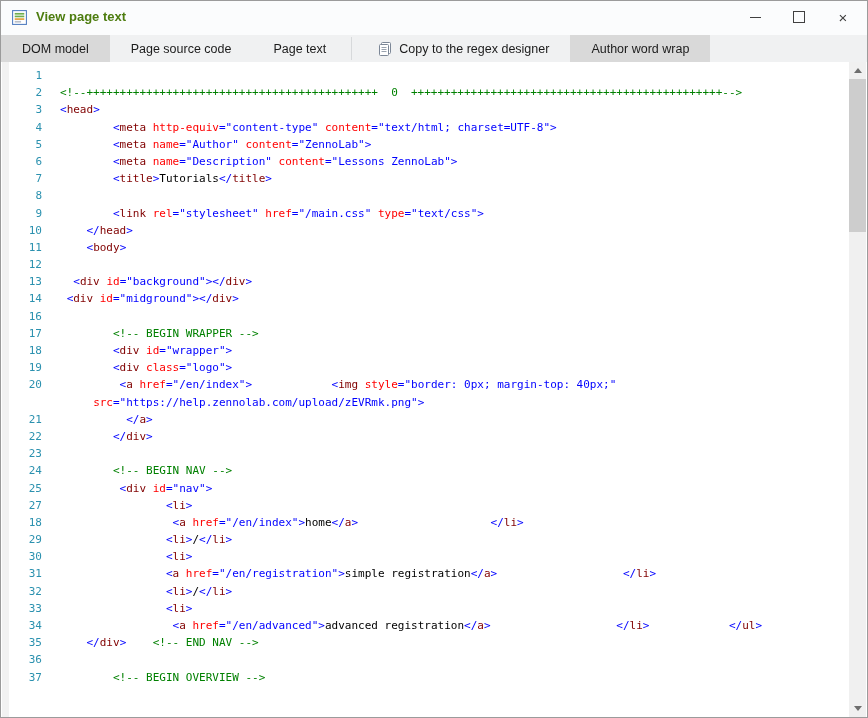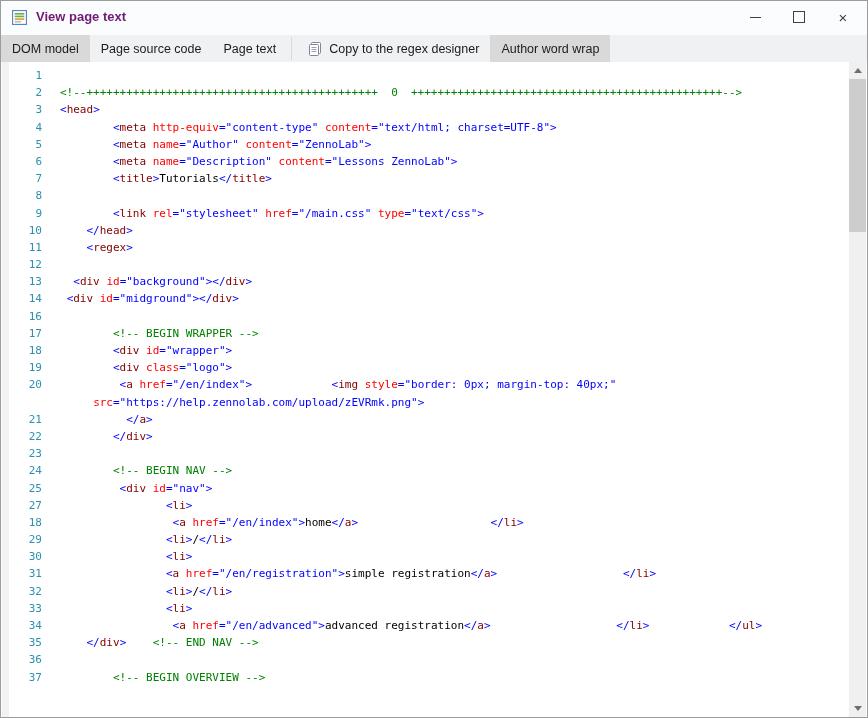--- a/index.html
+++ b/index.html
@@ -4,30 +4,30 @@
 <style>
   html,body{margin:0;padding:0;background:#e8e8e8;}
   .window{
     position:relative;width:866px;height:716px;background:#ffffff;
     border:1px solid #9b9b9b;font-family:"Liberation Sans",sans-serif;
     overflow:hidden;
   }
   
   .titlebar{position:absolute;left:0;top:0;right:0;height:34px;background:#fbfcfd;}
   .app-icon{position:absolute;left:10px;top:8px;width:17px;height:17px;}
-  .win-title{position:absolute;left:35px;top:8px;font-size:13px;font-weight:bold;color:#701a75;}
+  .win-title{position:absolute;left:35px;top:8px;font-size:13px;font-weight:bold;color:#4d7c0f;}
   .win-controls{position:absolute;right:2px;top:0;height:32px;display:flex;}
   .win-btn{width:44px;height:32px;display:flex;align-items:center;justify-content:center;cursor:default;}
   .glyph-min{width:11px;height:1px;background:#404040;}
   .glyph-max{width:10px;height:10px;border:1px solid #404040;background:transparent;}
   .glyph-close{font-size:15px;color:#404040;line-height:15px;}
   
   .toolbar{position:absolute;left:0;top:34px;right:0;height:27px;background:#f0f1f2;display:flex;align-items:stretch;}
   .tab,.action-btn{
-    display:flex;align-items:center;padding:0 11px;font-size:12.5px;color:#1b1b1b;
+    display:flex;align-items:center;padding:0 21px;font-size:12.5px;color:#1b1b1b;
     white-space:nowrap;cursor:default;
   }
   .tab.active,.action-btn.active{background:#d9d9d9;}
   .tb-sep{width:1px;background:#d7d9db;margin:2px 4px;}
   .action-btn .icon{margin-right:6px;display:inline-flex;}
   
   .editor{position:absolute;left:1px;right:1px;top:61px;bottom:0;background:#ffffff;overflow:hidden;}
   .sel-margin{position:absolute;left:0;top:0;bottom:0;width:7px;background:#f2f2f2;}
   .code-rows{position:absolute;left:7px;top:5px;right:20px;}
   .row{display:flex;line-height:17.2px;height:17.2px;}
@@ -140,21 +140,21 @@
         <div class="row">
           <span class="ln">9</span>
           <span class="code"><span class="seg-x">        </span><span class="seg-b">&lt;</span><span class="seg-t">link</span><span class="seg-x"> </span><span class="seg-a">rel</span><span class="seg-b">="stylesheet"</span><span class="seg-x"> </span><span class="seg-a">href</span><span class="seg-b">="/main.css"</span><span class="seg-x"> </span><span class="seg-a">type</span><span class="seg-b">="text/css"&gt;</span></span>
         </div>
         <div class="row">
           <span class="ln">10</span>
           <span class="code"><span class="seg-x">    </span><span class="seg-b">&lt;/</span><span class="seg-t">head</span><span class="seg-b">&gt;</span></span>
         </div>
         <div class="row">
           <span class="ln">11</span>
-          <span class="code"><span class="seg-x">    </span><span class="seg-b">&lt;</span><span class="seg-t">regex</span><span class="seg-b">&gt;</span></span>
+          <span class="code"><span class="seg-x">    </span><span class="seg-b">&lt;</span><span class="seg-t">body</span><span class="seg-b">&gt;</span></span>
         </div>
         <div class="row">
           <span class="ln">12</span>
           <span class="code"></span>
         </div>
         <div class="row">
           <span class="ln">13</span>
           <span class="code"><span class="seg-x">  </span><span class="seg-b">&lt;</span><span class="seg-t">div</span><span class="seg-x"> </span><span class="seg-a">id</span><span class="seg-b">="background"&gt;&lt;/</span><span class="seg-t">div</span><span class="seg-b">&gt;</span></span>
         </div>
         <div class="row">

